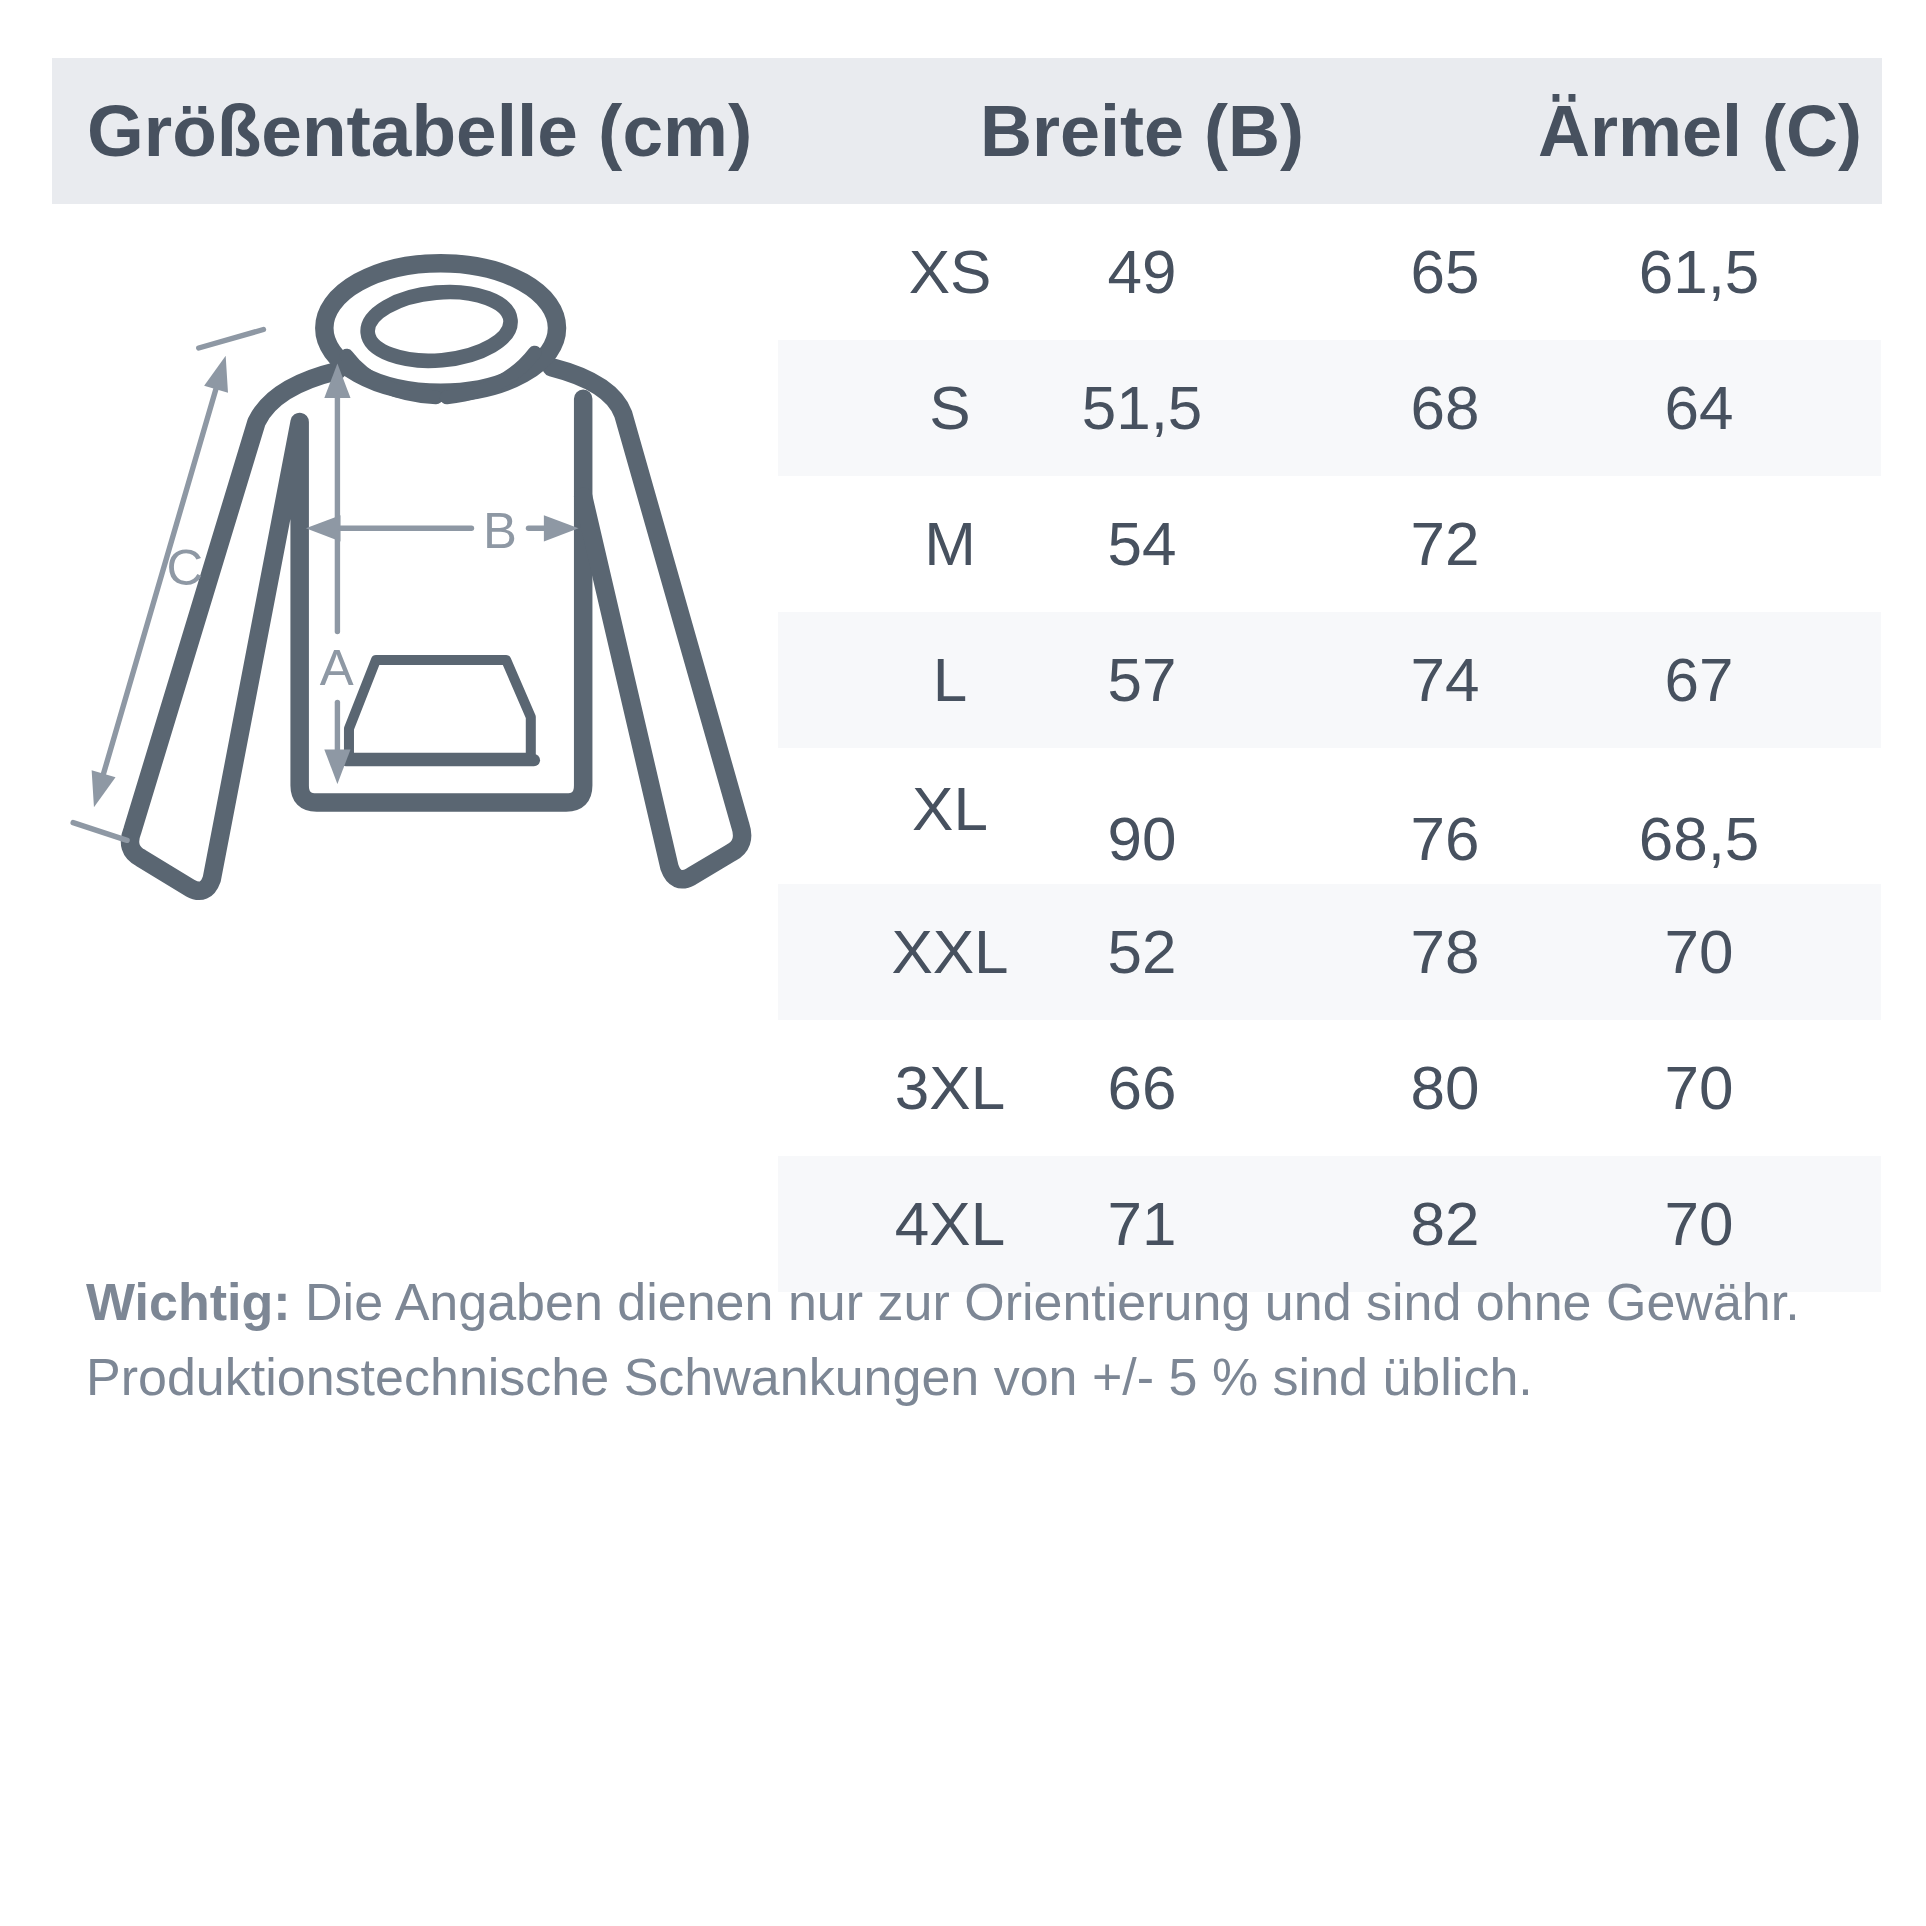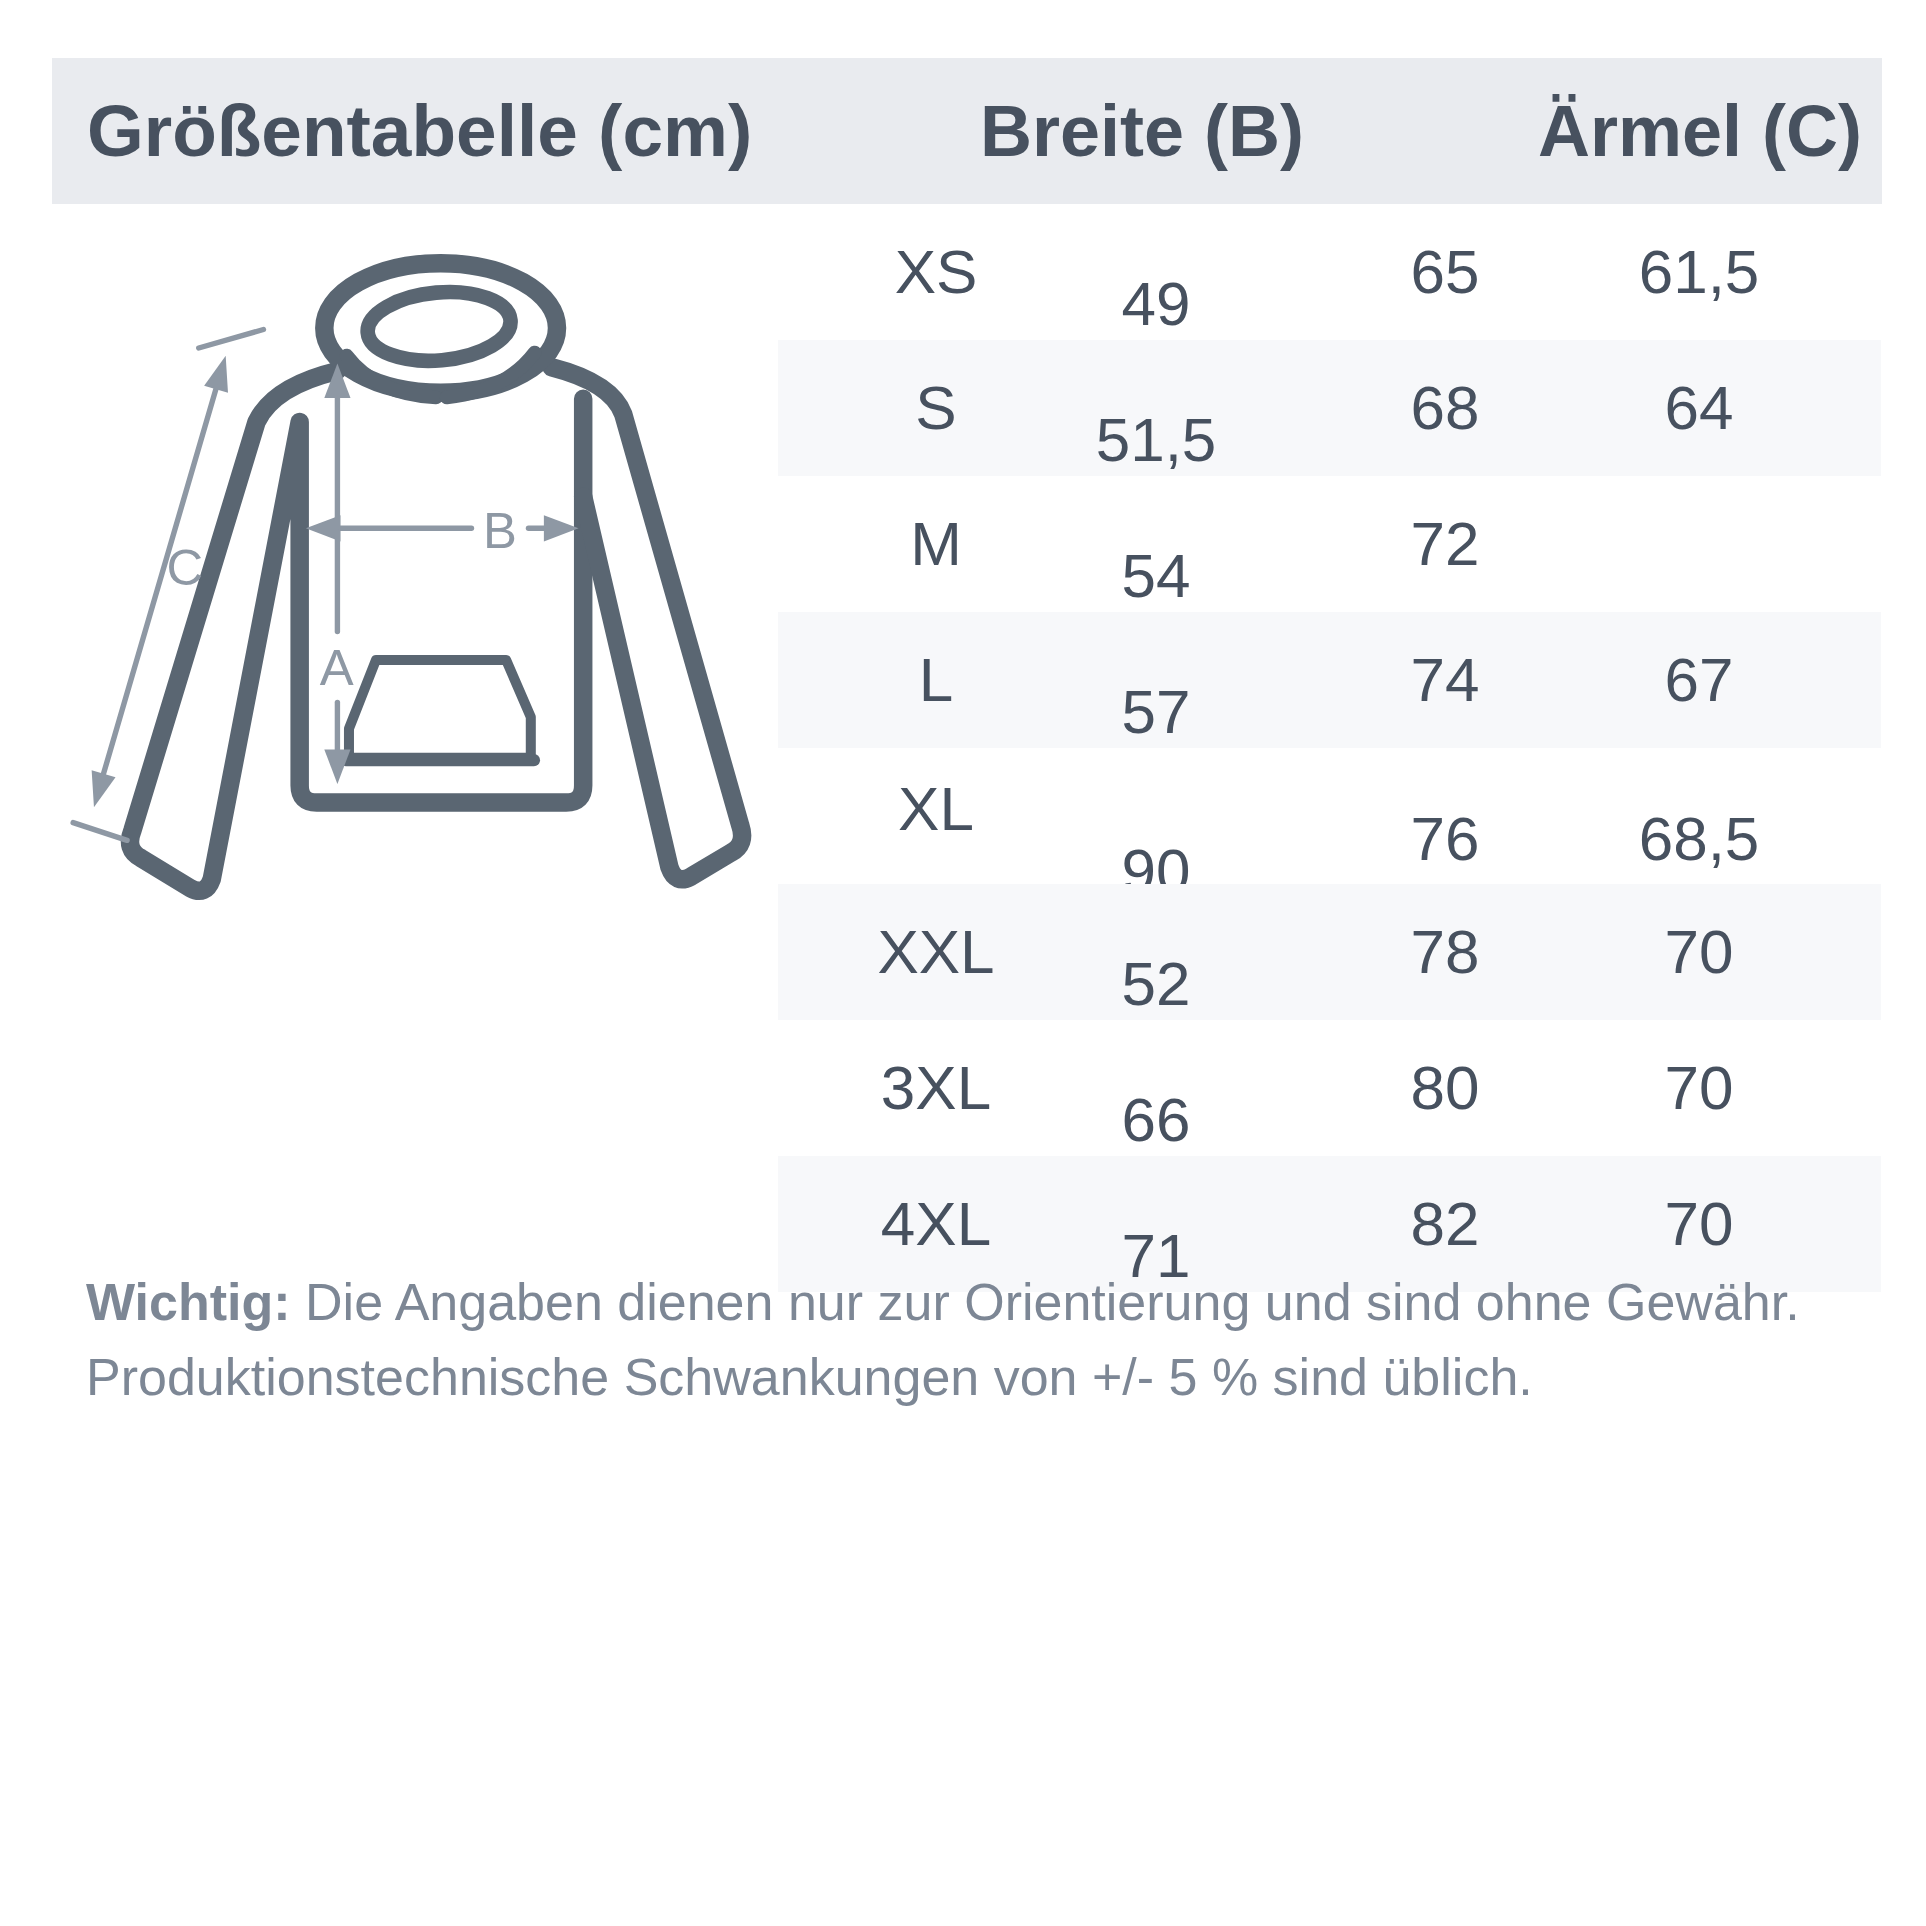--- a/index.html
+++ b/index.html
@@ -30,22 +30,22 @@
   .col-head.c{left:1648px;text-align:center;}
   
   .rows{position:absolute;left:778px;top:204px;width:1103px;}
   .trow{position:relative;width:1103px;height:136px;}
   .trow.stripe{background:var(--stripe-bg);}
   .cell{
     position:absolute;top:0;height:136px;line-height:136px;
     transform:translateX(-50%);
     font-size:62px;color:var(--text-dark);white-space:nowrap;
   }
-  .cell.size{left:158px;}
-  .cell.b{left:378px;margin-top:32px;}
+  .cell.size{left:172px;}
+  .cell.b{left:364px;}
   .cell.a{left:667px;}
   .cell.c{left:921px;}
   .trow.xl .cell.size{top:-7px;}
   .trow.xl .cell.num{top:23px;}
   
   .diagram{position:absolute;left:46px;top:254px;width:740px;height:678px;}
   .outline{stroke:var(--hoodie);fill:none;stroke-linecap:round;stroke-linejoin:round;}
   .dim{stroke:var(--dimension);fill:none;stroke-linecap:round;}
   .dimfill{fill:var(--dimension);stroke:none;}
   .dimtext{

